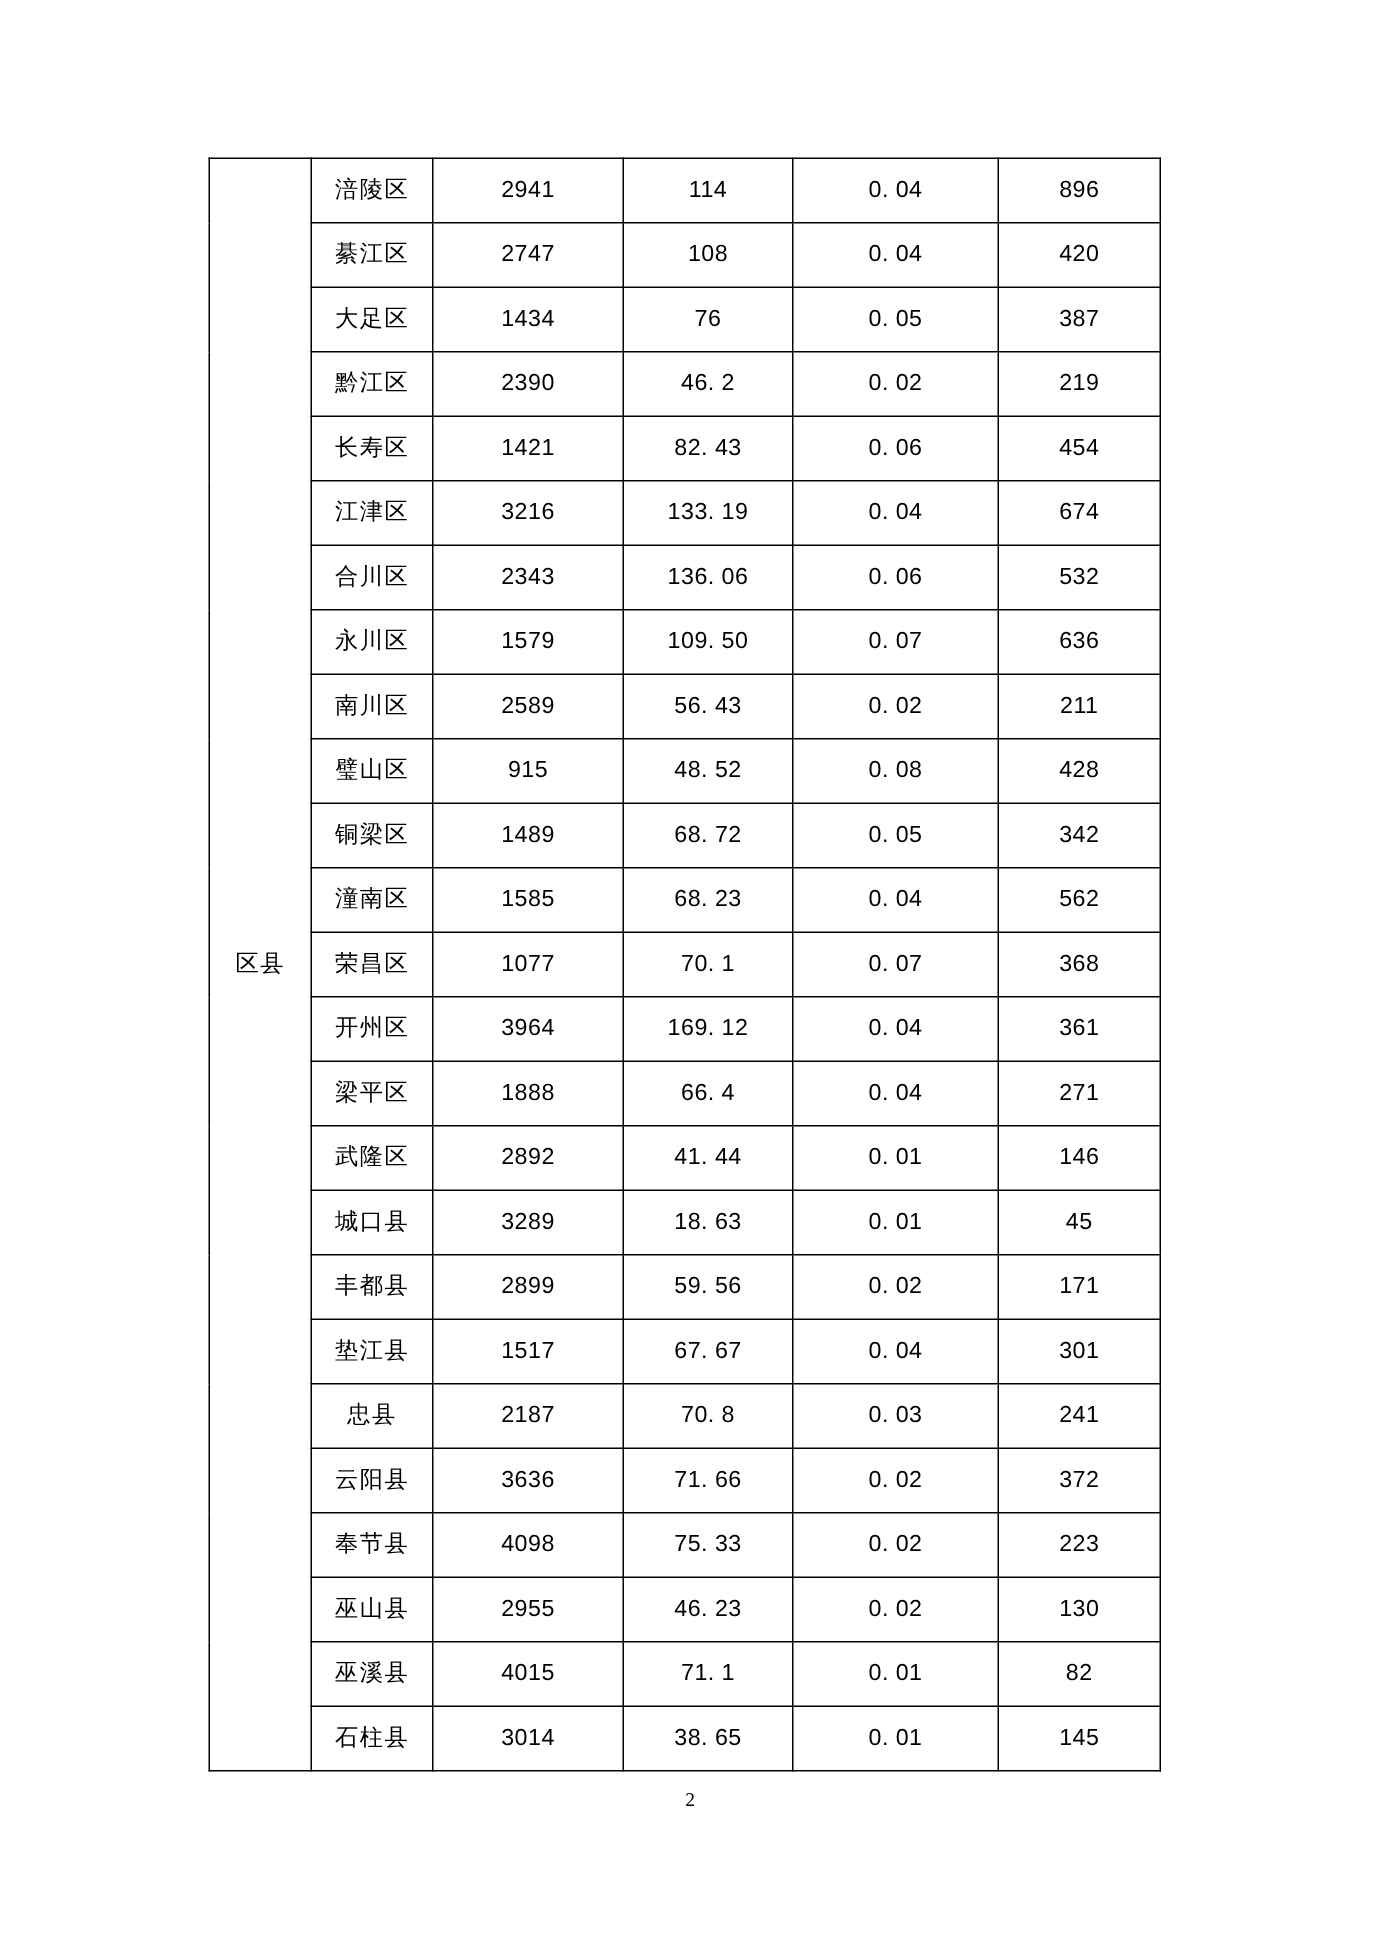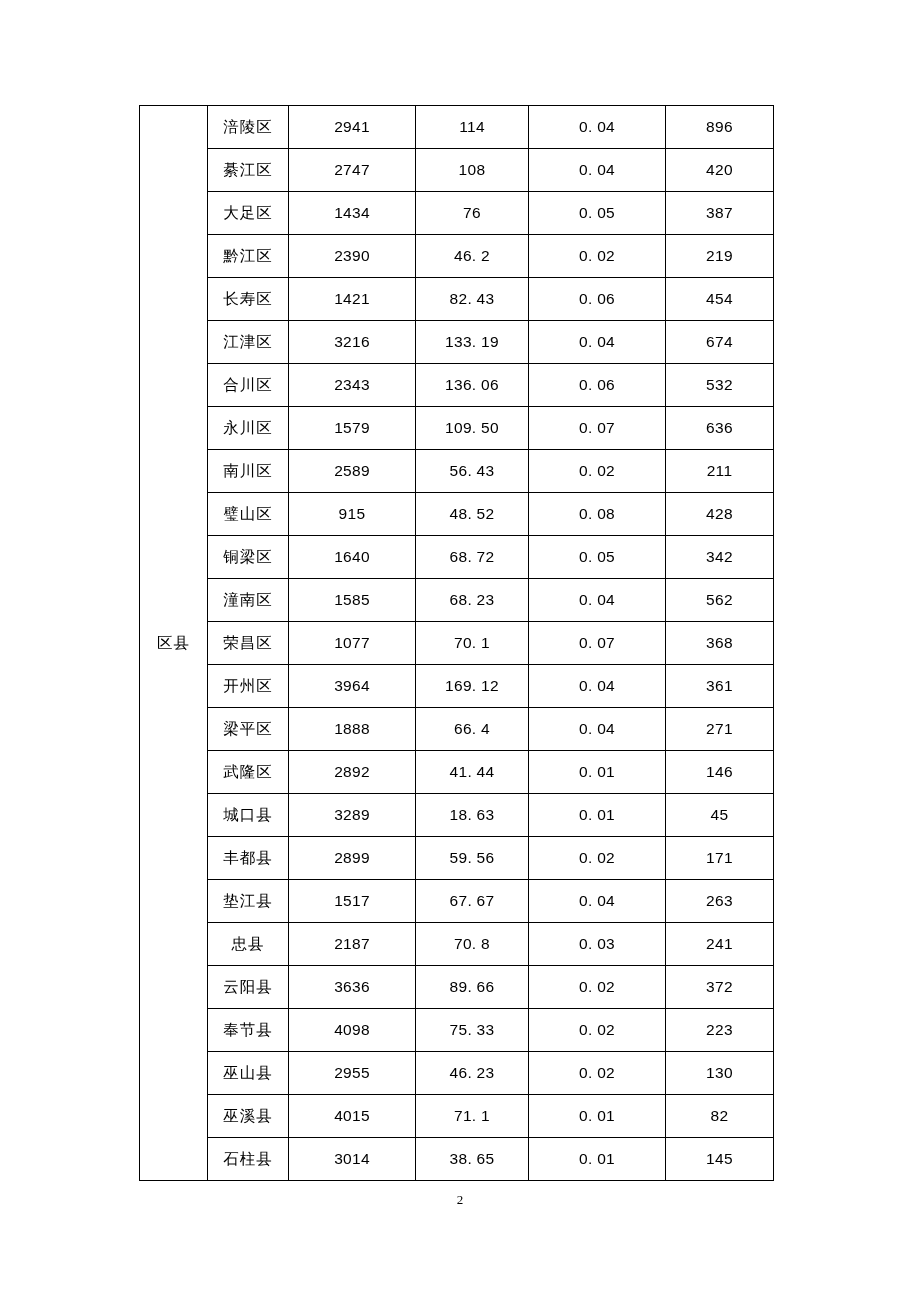--- a/index.html
+++ b/index.html
@@ -164,21 +164,21 @@
         </tr>
         <tr>
           <td class="name-cell">璧山区</td>
           <td class="num-cell">915</td>
           <td class="num-cell">48. 52</td>
           <td class="num-cell">0. 08</td>
           <td class="num-cell">428</td>
         </tr>
         <tr>
           <td class="name-cell">铜梁区</td>
-          <td class="num-cell">1640</td>
+          <td class="num-cell">1489</td>
           <td class="num-cell">68. 72</td>
           <td class="num-cell">0. 05</td>
           <td class="num-cell">342</td>
         </tr>
         <tr>
           <td class="name-cell">潼南区</td>
           <td class="num-cell">1585</td>
           <td class="num-cell">68. 23</td>
           <td class="num-cell">0. 04</td>
           <td class="num-cell">562</td>
@@ -223,33 +223,33 @@
           <td class="num-cell">2899</td>
           <td class="num-cell">59. 56</td>
           <td class="num-cell">0. 02</td>
           <td class="num-cell">171</td>
         </tr>
         <tr>
           <td class="name-cell">垫江县</td>
           <td class="num-cell">1517</td>
           <td class="num-cell">67. 67</td>
           <td class="num-cell">0. 04</td>
-          <td class="num-cell">263</td>
+          <td class="num-cell">301</td>
         </tr>
         <tr>
           <td class="name-cell">忠县</td>
           <td class="num-cell">2187</td>
           <td class="num-cell">70. 8</td>
           <td class="num-cell">0. 03</td>
           <td class="num-cell">241</td>
         </tr>
         <tr>
           <td class="name-cell">云阳县</td>
           <td class="num-cell">3636</td>
-          <td class="num-cell">89. 66</td>
+          <td class="num-cell">71. 66</td>
           <td class="num-cell">0. 02</td>
           <td class="num-cell">372</td>
         </tr>
         <tr>
           <td class="name-cell">奉节县</td>
           <td class="num-cell">4098</td>
           <td class="num-cell">75. 33</td>
           <td class="num-cell">0. 02</td>
           <td class="num-cell">223</td>
         </tr>

